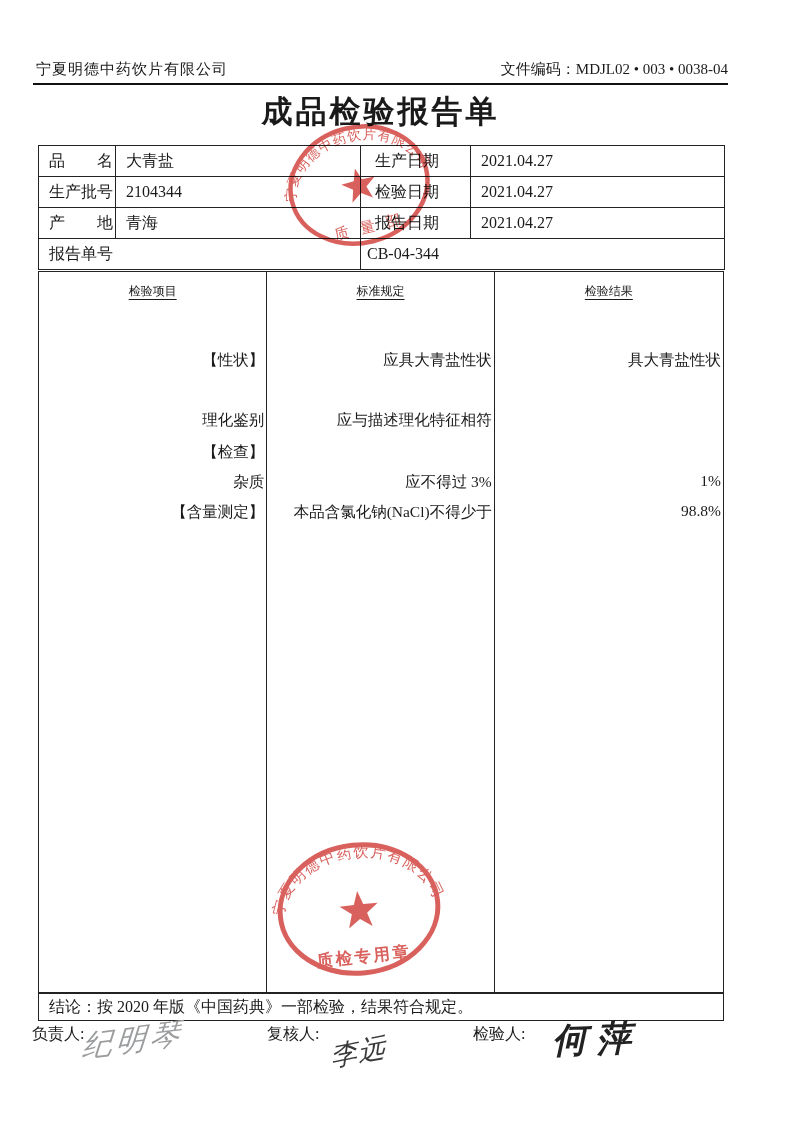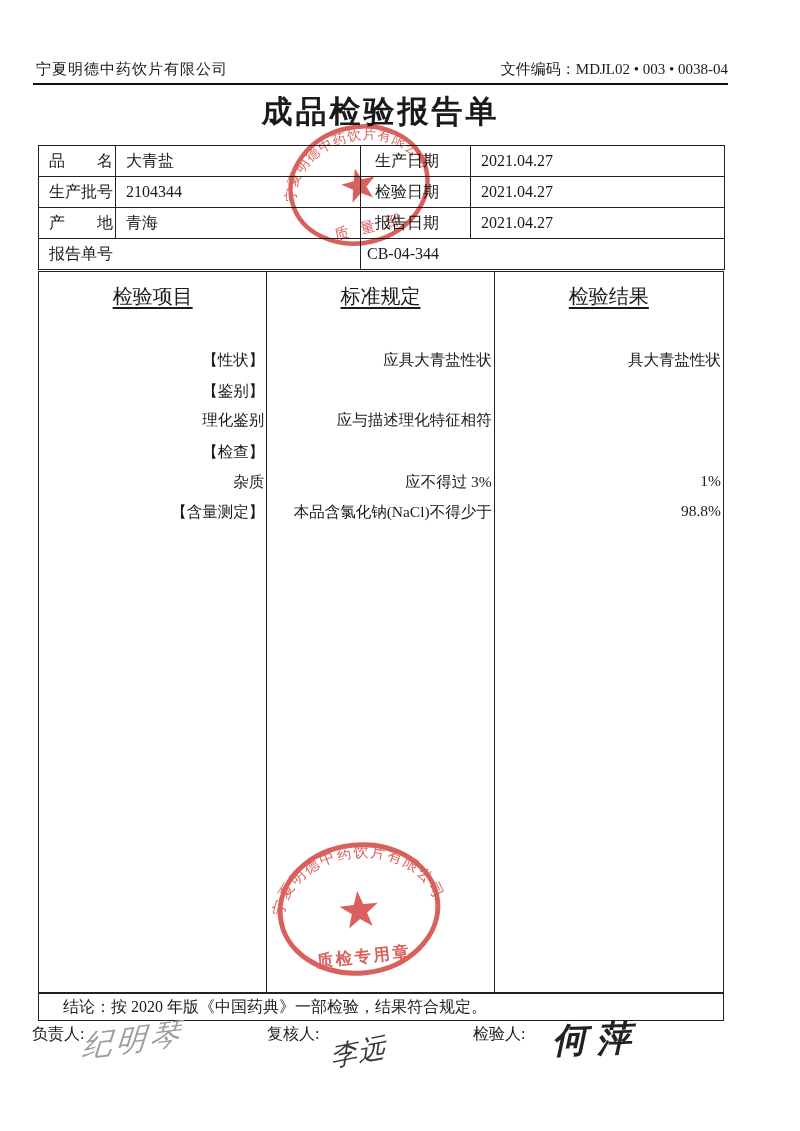--- a/index.html
+++ b/index.html
@@ -19,26 +19,26 @@
   .ptable td{border:1.5px solid #222;font-size:16px;height:30px;padding:0 0 0 10px;white-space:nowrap;overflow:hidden;}
   .ptable td.dlabel{padding-left:14px;}
   .ptable td.dval{}
   
   .insp{position:absolute;left:38px;top:263px;width:686px;height:722px;
         border:1.5px solid #222;box-sizing:border-box;display:flex;}
   .insp .col{position:relative;box-sizing:border-box;height:100%;}
   .insp .c1{width:229px;border-right:1.5px solid #222;}
   .insp .c2{width:228px;border-right:1.5px solid #222;}
   .insp .c3{width:229px;}
-  .col-h{position:absolute;top:11px;left:0;right:0;text-align:center;font-size:20px;
+  .col-h{position:absolute;top:11px;left:0;right:0;text-align:center;font-size:12px;
          text-decoration:underline;text-underline-offset:4px;}
   .line{position:absolute;left:8px;right:2px;font-size:15.5px;white-space:nowrap;text-align:right;}
   
   .concl{position:absolute;left:38px;top:985px;width:686px;height:28px;border:1.5px solid #222;
-         box-sizing:border-box;font-size:16px;line-height:25px;padding-left:24px;white-space:nowrap;}
+         box-sizing:border-box;font-size:16px;line-height:25px;padding-left:10px;white-space:nowrap;}
   
   .siglabel{position:absolute;top:1016px;font-size:16px;}
   .sl1{left:32px;} .sl2{left:267px;} .sl3{left:473px;}
   .handwriting{position:absolute;white-space:nowrap;font-style:italic;}
   .sig1{left:82px;top:1012px;font-size:30px;color:#9a9c9e;transform:rotate(-7deg) skewX(-12deg);letter-spacing:4px;}
   .sig2{left:330px;top:1026px;font-size:27px;color:#3a3a3a;transform:rotate(-11deg) skewX(-6deg);letter-spacing:1px;}
   .sig3{left:552px;top:1008px;font-size:35px;color:#222;transform:rotate(-2deg);letter-spacing:9px;font-weight:bold;}
   
   .stamp{position:absolute;mix-blend-mode:multiply;opacity:.9;}
   .stamp text{fill:#d5504b;font-family:"Liberation Serif","DejaVu Serif",serif;}
@@ -85,21 +85,20 @@
         <td colspan="2">报告单号</td>
         <td colspan="2" class="dval" style="padding-left:6px">CB-04-344</td>
       </tr>
     </tbody>
   </table>
 
   <div class="insp">
     <div class="col c1">
       <div class="col-h">检验项目</div>
       <div class="line" style="top:78px">【性状】</div>
-      <div class="line" style="top:109px">【鉴别】</div>
       <div class="line" style="top:138px">理化鉴别</div>
       <div class="line" style="top:170px">【检查】</div>
       <div class="line" style="top:200px">杂质</div>
       <div class="line" style="top:230px">【含量测定】</div>
     </div>
     <div class="col c2">
       <div class="col-h">标准规定</div>
       <div class="line" style="top:78px">应具大青盐性状</div>
       <div class="line" style="top:138px">应与描述理化特征相符</div>
       <div class="line" style="top:200px">应不得过 3%</div>

